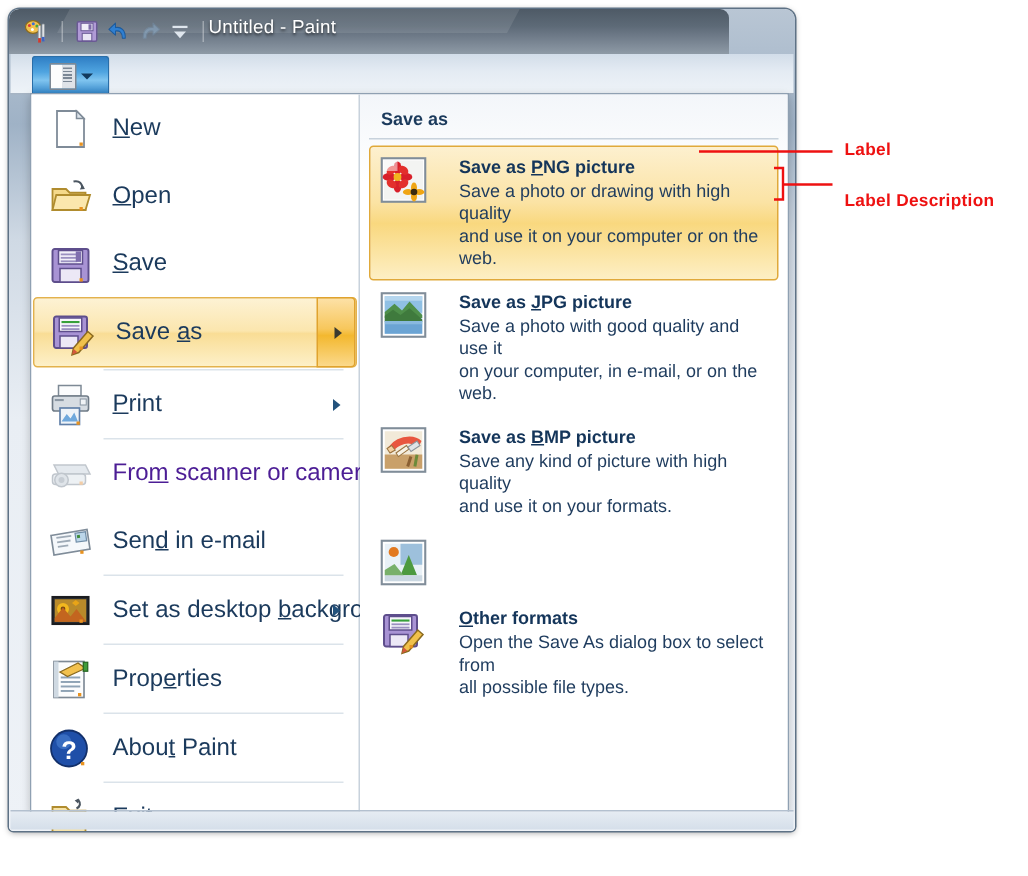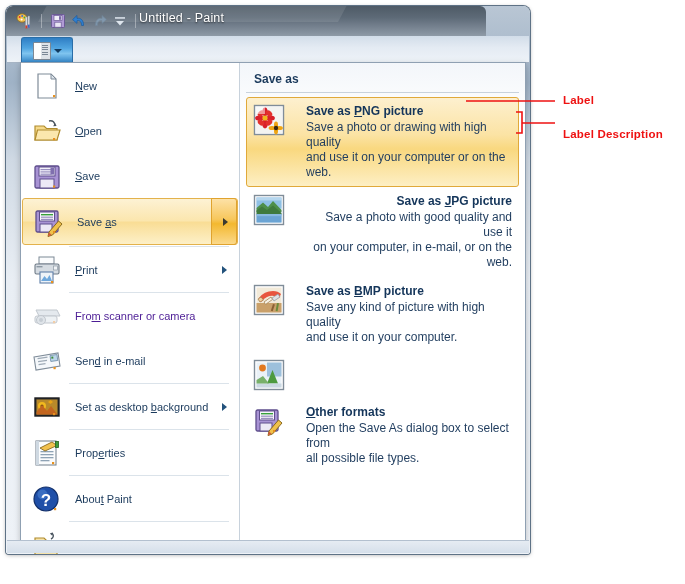--- a/index.html
+++ b/index.html
@@ -86,21 +86,21 @@
     padding: 4px 6px 0 6px;
     position: relative;
   }
 
   
   .mitem {
     position: relative; display: flex; align-items: center;
     height: 45px; padding-left: 10px; gap: 12px;
     cursor: default;
   }
-  .mitem .mlabel { font-size: 11px; color: #1b3a5c; white-space: nowrap; }
+  .mitem .mlabel { font-size: 16px; color: #1b3a5c; white-space: nowrap; }
   .mitem.disabled .mlabel { color: #4c1d95; }
   .mitem .icon-wrap { width: 32px; height: 32px; flex: none; position: relative; }
   .mitem.selected {
     background: linear-gradient(to bottom,#fdf2d4 0%, #fbe6ae 48%, #f9dd95 52%, #fdf0c8 100%);
     border: 1px solid #e3b24c; border-radius: 3px;
     margin: 0 1px;
   }
   .mitem .submenu-arrow {
     position: absolute; right: 12px; top: 50%; transform: translateY(-50%);
     width: 0; height: 0;
@@ -429,21 +429,21 @@
               <rect x="1.5" y="1.5" width="29" height="29" fill="#ffffff" stroke="#808d99" stroke-width="1.4"></rect>
               <rect x="3.5" y="3.5" width="25" height="25" fill="#bcd9ee"></rect>
               <rect x="3.5" y="3.5" width="25" height="11" fill="#8fc0e4"></rect>
               <path d="M3.5 14 L10 8.5 L15 13 L20 7 L28.5 16 L28.5 18 L3.5 18 Z" fill="#4e8f4a"></path>
               <path d="M3.5 16.5 L9 12.5 L14 16 L20 11.5 L28.5 19 L28.5 20.5 L3.5 20.5 Z" fill="#3f7a3d"></path>
               <rect x="3.5" y="20" width="25" height="8.5" fill="#6ba4d4"></rect>
               <rect x="3.5" y="20" width="25" height="2.2" fill="#96c2e4" opacity=".7"></rect>
               <rect x="3.5" y="3.5" width="25" height="3" fill="#cfe4f5" opacity=".6"></rect>
             </svg>
           </span>
-          <span style="min-width:0;text-align:right;">
+          <span style="min-width:0;">
             <div class="ftitle">Save as <u>J</u>PG picture</div>
             <div class="fdesc">Save a photo with good quality and use it
 on your computer, in e-mail, or on the web.</div>
           </span>
         </div>
 
         <div class="fitem">
           <span class="ficon">
             <svg width="32" height="32" viewBox="0 0 32 32">
               <rect x="1.5" y="1.5" width="29" height="29" fill="#ffffff" stroke="#808d99" stroke-width="1.4"></rect>
@@ -453,21 +453,21 @@
               <path d="M5 15 l3 -2 2.5 3 -3.5 2 Z" fill="#f3cfa0" stroke="#9a7440" stroke-width=".7"></path>
               <path d="M11 18 l7 -5 1.6 2.4 -7 5 Z" fill="#f7f2e6" stroke="#9a7440" stroke-width=".7"></path>
               <path d="M19 14 l6 -4 2 3 -6 4 Z" fill="#dfe3e6" stroke="#8c939a" stroke-width=".7"></path>
               <rect x="20" y="20" width="2" height="7" fill="#8a5f33" transform="rotate(18 20 20)"></rect>
               <rect x="24" y="19" width="2" height="8" fill="#6c8a3a" transform="rotate(10 24 19)"></rect>
             </svg>
           </span>
           <span style="min-width:0;">
             <div class="ftitle">Save as <u>B</u>MP picture</div>
             <div class="fdesc">Save any kind of picture with high quality
-and use it on your computer.</div>
+and use it on your formats.</div>
           </span>
         </div>
 
         <div class="fitem">
           <span class="ficon">
             <svg width="32" height="32" viewBox="0 0 32 32">
               <rect x="1.5" y="1.5" width="29" height="29" fill="#ffffff" stroke="#808d99" stroke-width="1.4"></rect>
               <rect x="3.5" y="3.5" width="25" height="25" fill="#e9f1f7"></rect>
               <rect x="14" y="3.5" width="14.5" height="14" fill="#9dc0dc"></rect>
               <circle cx="9.5" cy="9" r="3.4" fill="#e2791f"></circle>

